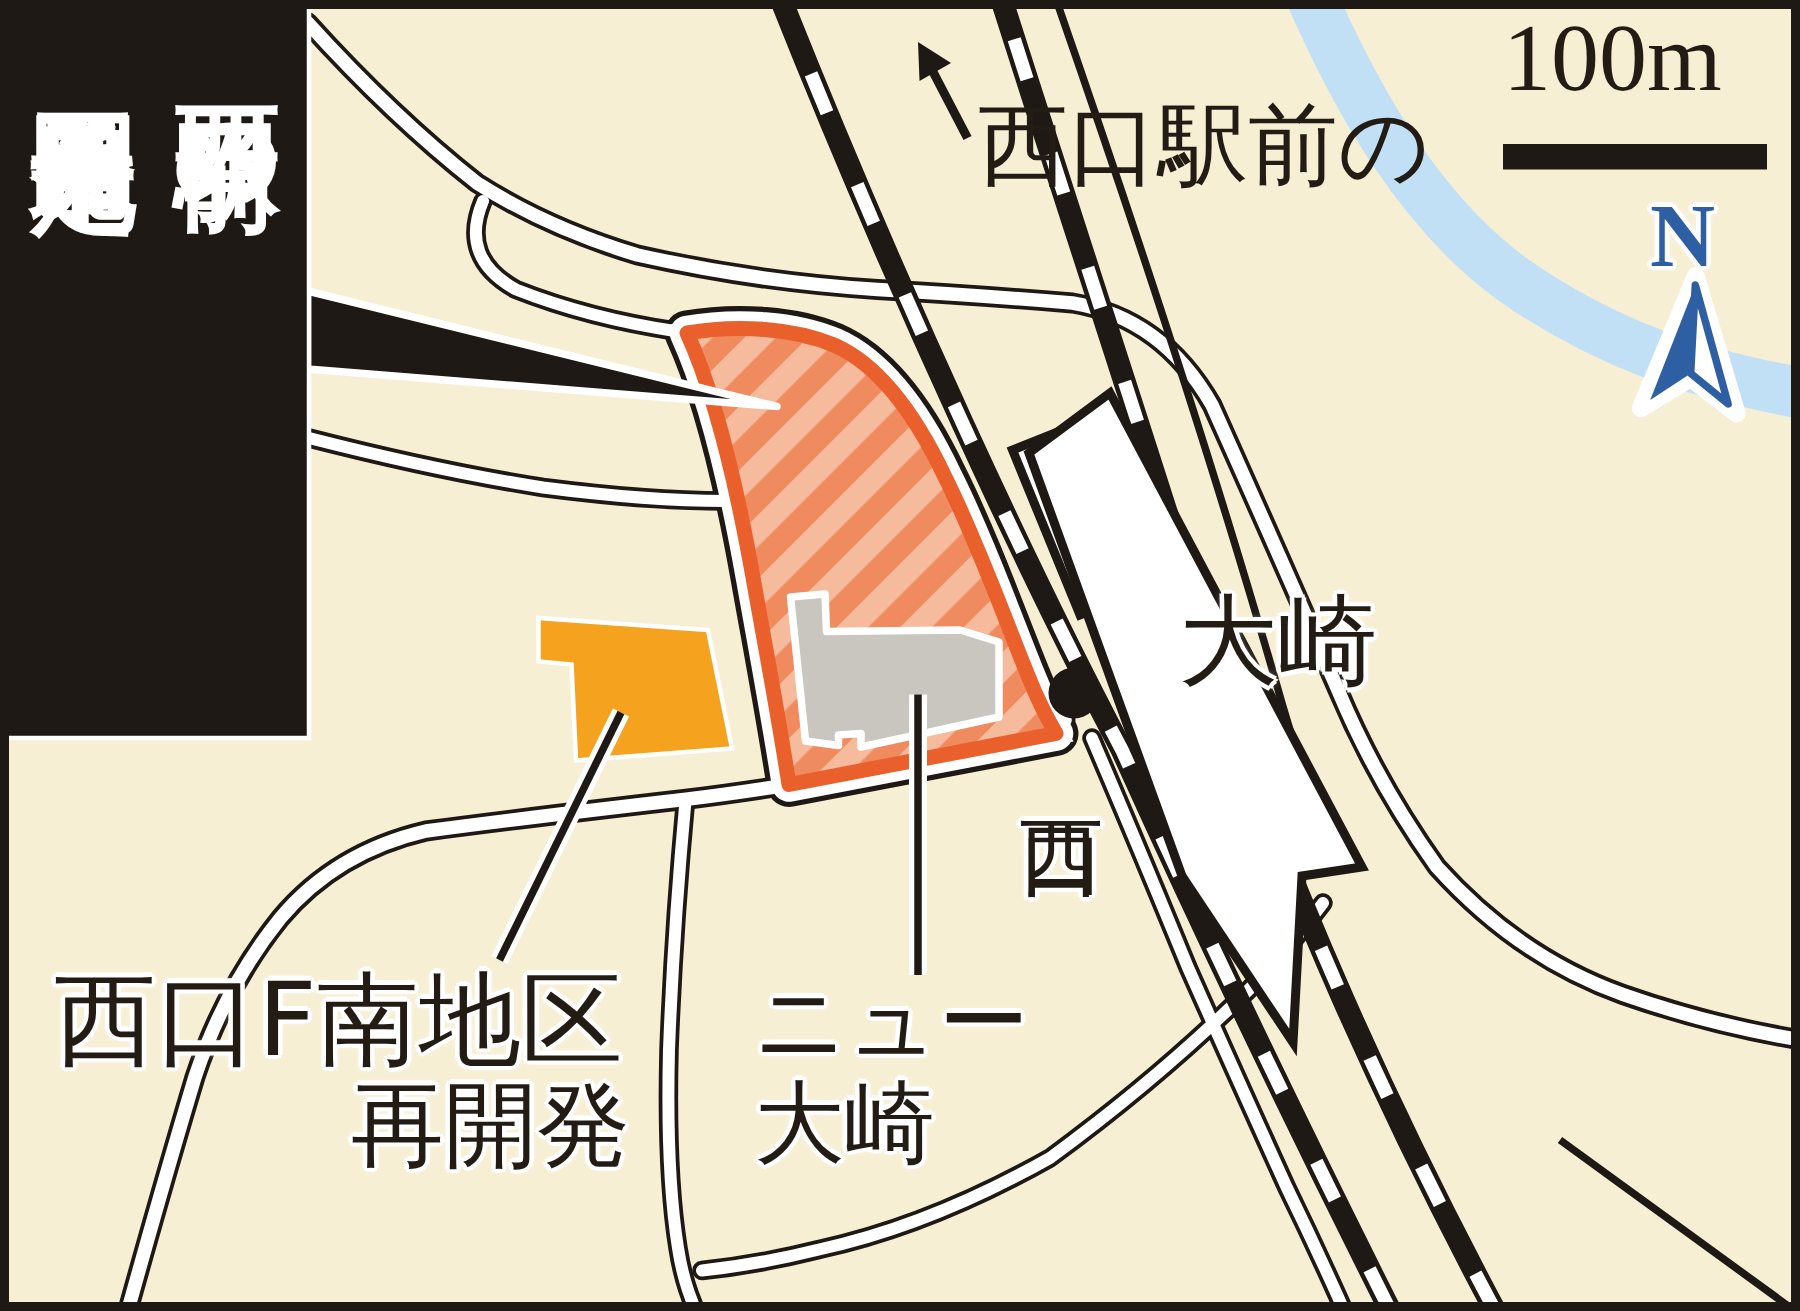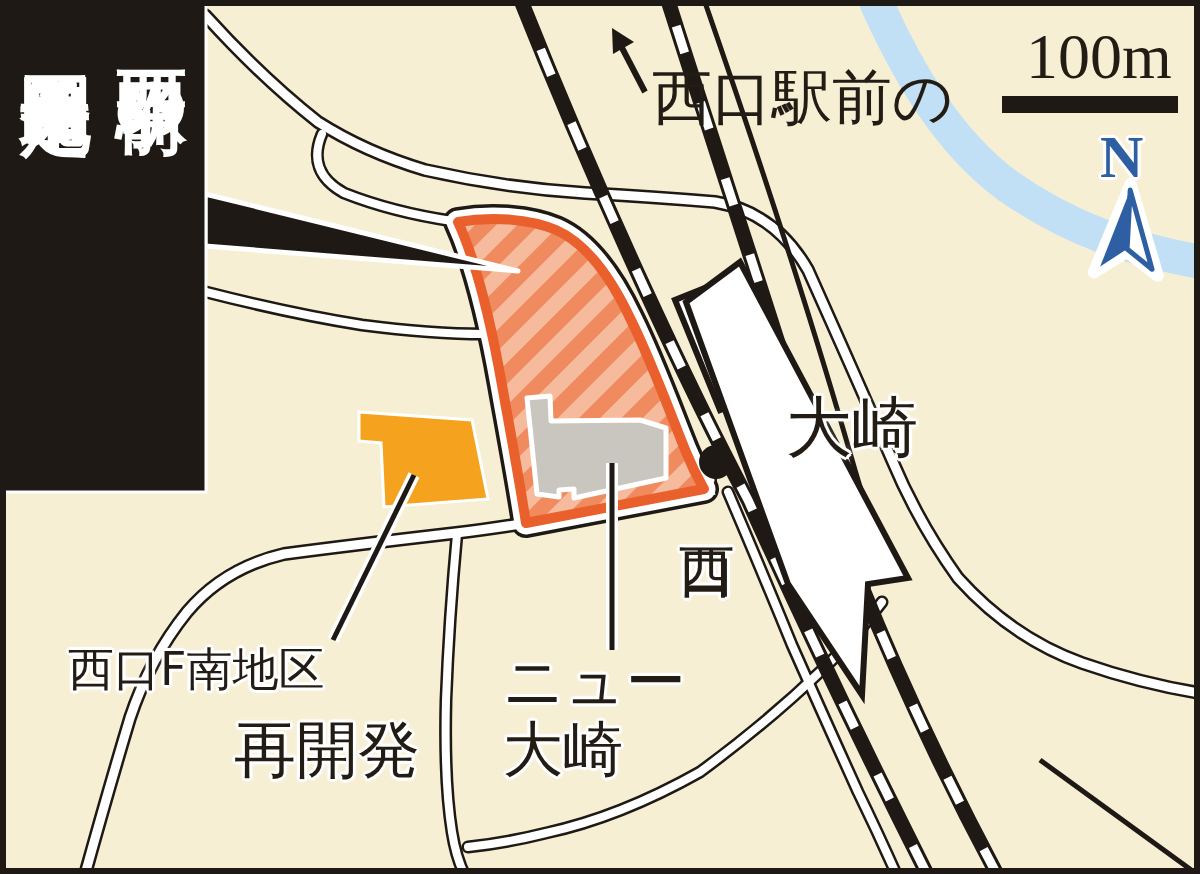--- a/index.html
+++ b/index.html
@@ -107,27 +107,27 @@
   <rect x="4" y="4" width="202" height="488" stroke="#FFFFFF" stroke-width="3" fill="#1E1914"></rect>
 
   <rect x="3" y="3" width="1194" height="868" fill="none" stroke-width="6" stroke="#1E1914"></rect>
 </svg>
 
 <div class="lbl v-text banner-text" style="left:116px;top:16px;font-size:70px;letter-spacing:5px;">西口駅前の</div>
 <div class="lbl v-text banner-text" style="left:20px;top:20px;font-size:70px;letter-spacing:2px;">再開発予定地</div>
 
 <div class="lbl" style="left:652px;top:66px;font-size:60px;">西口駅前の</div>
 
-<div class="lbl serif" style="left:1002px;top:24px;font-size:64px;margin-left:24px;">100m</div>
+<div class="lbl serif" style="left:1002px;top:6px;font-size:64px;">100m</div>
 
 <div class="lbl serif halo" style="left:1100px;top:126px;font-size:60px;font-weight:bold;color:#2E5FA3;">N</div>
 
 <div class="lbl halo" style="left:786px;top:394px;font-size:66px;">大崎</div>
 
 <div class="lbl v-text halo" style="left:678px;top:504px;font-size:56px;letter-spacing:8px;">西口</div>
 
 <div class="lbl halo" style="left:503px;top:650px;font-size:60px;">ニュー</div>
 <div class="lbl halo" style="left:503px;top:718px;font-size:60px;">大崎</div>
 
-<div class="lbl halo" style="left:36px;top:646px;font-size:46px;margin-left:32px;">西口F南地区</div>
+<div class="lbl halo" style="left:36px;top:646px;font-size:68px;">西口F南地区</div>
 <div class="lbl halo" style="left:234px;top:718px;font-size:62px;">再開発</div>
 
 </div>
 
 </body></html>

